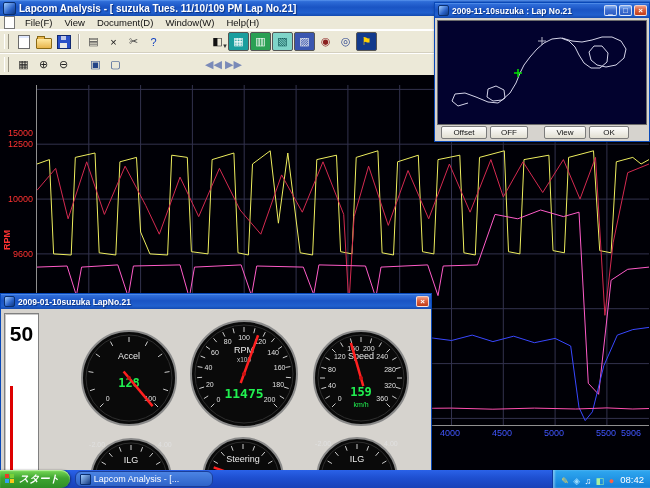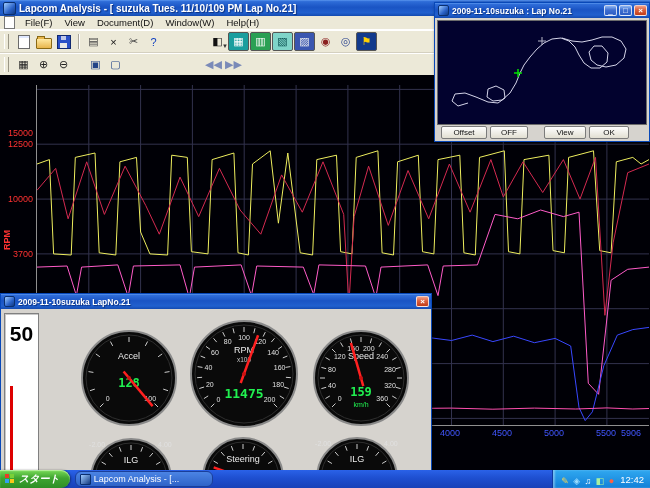--- a/index.html
+++ b/index.html
@@ -149,21 +149,21 @@
         <span class="tbi" style="color: rgb(122, 138, 184);">◀◀</span>
         <span class="tbi" style="color: rgb(122, 138, 184);">▶▶</span>
       </div>
 
     <div class="chart-panel">
       <div class="ylabel-rpm">RPM</div>
       <div id="ylabels">
           <div class="ytick" style="top: 9px; margin-top: 44px;">15000</div>
           <div class="ytick" style="top: 64px;">12500</div>
           <div class="ytick" style="top: 119px;">10000</div>
-          <div class="ytick" style="top: 174px;">3700</div>
+          <div class="ytick" style="top: 174px;">9600</div>
           <div class="ytick" style="top: 229px;">5000</div>
           <div class="ytick" style="top: 284px;">2500</div>
         </div>
       <svg id="plot" width="612" height="340">
           <g stroke="#32324e" stroke-width="1">
             <line x1="51.8" y1="0" x2="51.8" y2="340"></line>
             <line x1="103.6" y1="0" x2="103.6" y2="340"></line>
             <line x1="155.4" y1="0" x2="155.4" y2="340"></line>
             <line x1="207.2" y1="0" x2="207.2" y2="340"></line>
             <line x1="259.1" y1="0" x2="259.1" y2="340"></line>
@@ -224,21 +224,21 @@
         <button class="xpbtn" style="width: 46px; margin-left: 3px;">Offset</button>
         <button class="xpbtn" style="width: 38px; margin-left: 3px;">OFF</button>
         <button class="xpbtn" style="width: 42px; margin-left: 16px;">View</button>
         <button class="xpbtn" style="width: 40px; margin-left: 3px;">OK</button>
       </div>
   </div>
 
   <div class="child-window gauge-window">
     <div class="titlebar small">
       <span class="app-ico" style="width:9px;height:9px;"></span>
-      <span>2009-11-10suzuka  LapNo.21</span>
+      <span>2009-01-10suzuka  LapNo.21</span>
       <span class="tspacer"></span>
       <button class="cap sm close">×</button>
     </div>
     <div class="gauge-body">
       <div class="side-panel">
         <div class="side-value">50</div>
         <div class="side-bar"></div>
       </div>
       <div id="gauges">
           <div class="gauge" style="left: 77px; top: 18px;"><svg width="102" height="102">
@@ -398,17 +398,17 @@
           <i style="background:#f8c818;"></i>
       </span>
       <span>スタート</span>
     </div>
     <div class="task-button">
       <span class="task-ico"></span>
       <span>Lapcom Analysis - [...</span>
     </div>
     <div class="tray">
       <span id="trayicons"><span class="tray-ico" style="color: rgb(255, 216, 74);">✎</span> <span class="tray-ico" style="color: rgb(154, 220, 255);">◈</span> <span class="tray-ico" style="color: rgb(255, 255, 255);">♫</span> <span class="tray-ico" style="color: rgb(168, 240, 160);">◧</span> <span class="tray-ico" style="color: rgb(255, 96, 64);">●</span> </span>
-      <span class="clock">12:42</span>
+      <span class="clock">08:42</span>
     </div>
   </div>
 
 </div>
 
 </body></html>

